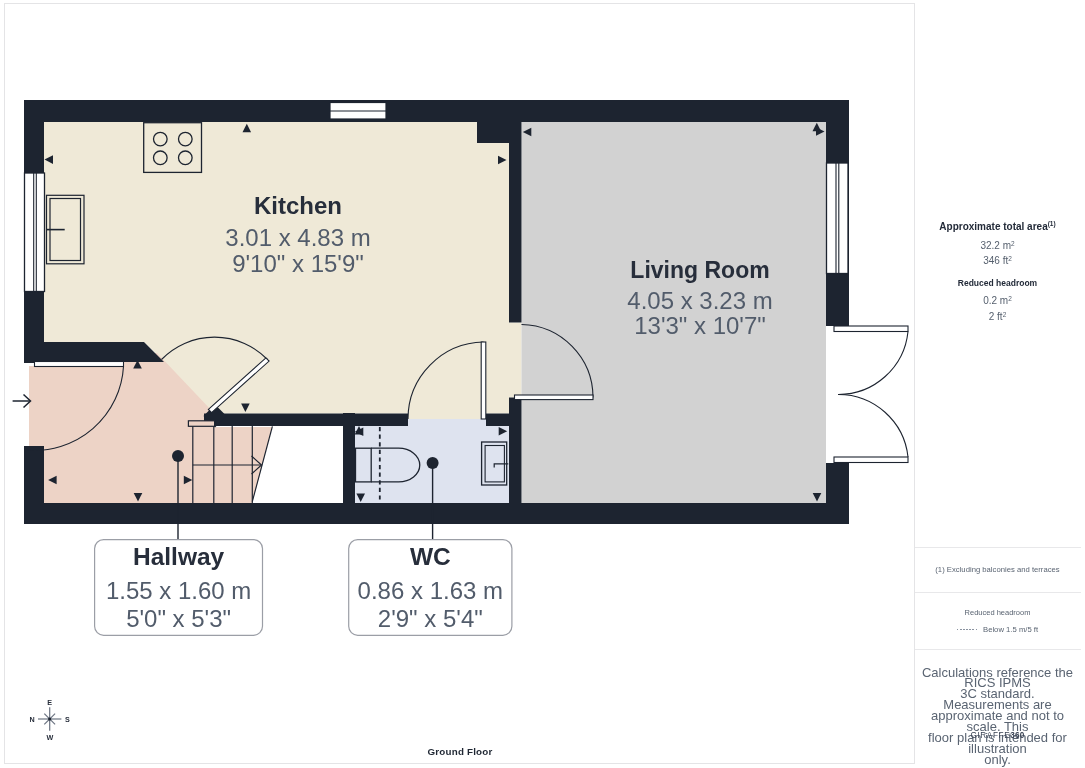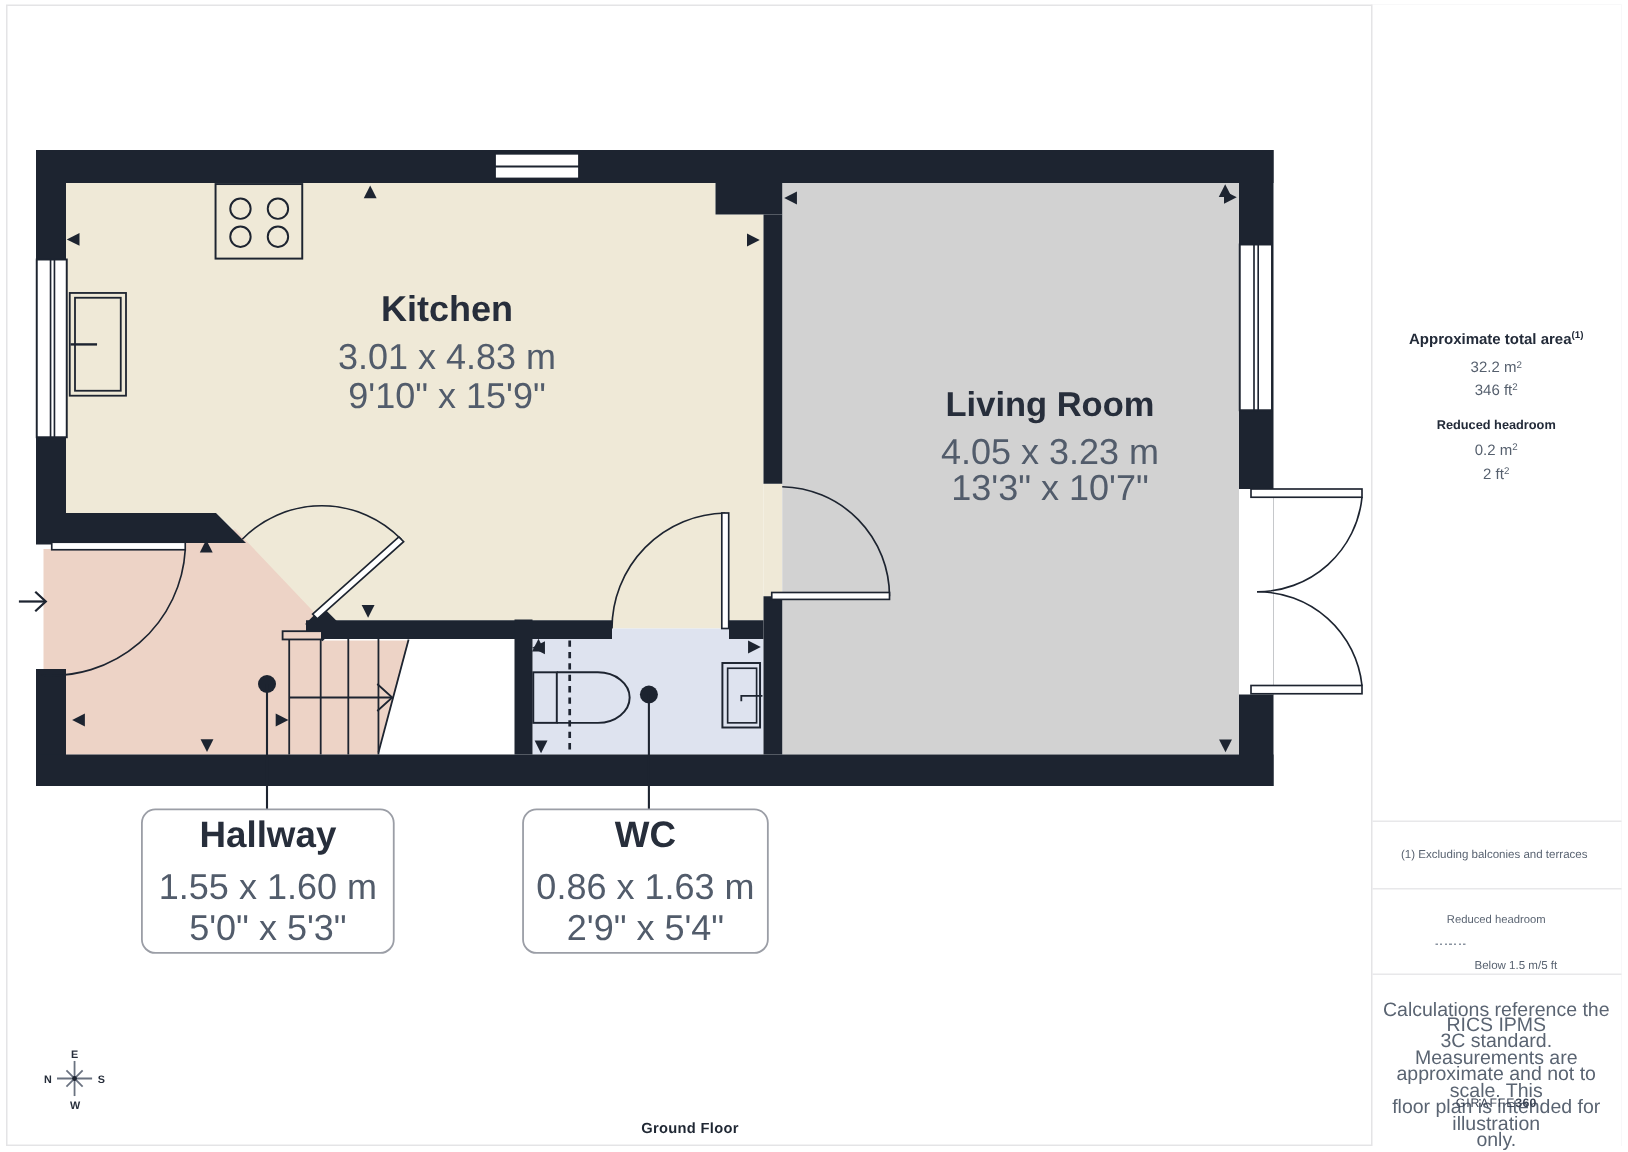--- a/index.html
+++ b/index.html
@@ -238,25 +238,25 @@
 
 <div class="abs" style="left:914px;top:216.5px;width:167px;text-align:center;color:#232b39;font-weight:700;font-size:10px;line-height:13px;">Approximate total area<span style="font-size:6.5px;vertical-align:4px;">(1)</span></div>
 <div class="abs" style="left:914px;top:237px;width:167px;text-align:center;color:#555f6d;font-size:10px;line-height:13px;">32.2 m<span style="font-size:6.5px;vertical-align:3px;">2</span></div>
 <div class="abs" style="left:914px;top:252px;width:167px;text-align:center;color:#555f6d;font-size:10px;line-height:13px;">346 ft<span style="font-size:6.5px;vertical-align:3px;">2</span></div>
 <div class="abs" style="left:914px;top:277px;width:167px;text-align:center;color:#232b39;font-weight:700;font-size:8.5px;line-height:13px;">Reduced headroom</div>
 <div class="abs" style="left:914px;top:292px;width:167px;text-align:center;color:#555f6d;font-size:10px;line-height:13px;">0.2 m<span style="font-size:6.5px;vertical-align:3px;">2</span></div>
 <div class="abs" style="left:914px;top:307.5px;width:167px;text-align:center;color:#555f6d;font-size:10px;line-height:13px;">2 ft<span style="font-size:6.5px;vertical-align:3px;">2</span></div>
 
 <div class="abs" style="left:915px;top:547px;width:166px;height:1px;background:#e8e8ea;"></div>
 
-<div class="abs" style="left:914px;top:565px;width:167px;text-align:left;color:#5a6472;font-size:7.7px;line-height:10px;padding-left:20px;">(1) Excluding balconies and terraces</div>
+<div class="abs" style="left:914px;top:565px;width:167px;text-align:center;color:#5a6472;font-size:7.7px;line-height:10px;">(1) Excluding balconies and terraces</div>
 
 <div class="abs" style="left:915px;top:591.5px;width:166px;height:1px;background:#e8e8ea;"></div>
 
 <div class="abs" style="left:914px;top:607.5px;width:167px;text-align:center;color:#5a6472;font-size:7.5px;line-height:10px;">Reduced headroom</div>
 <div class="abs" style="left:957px;top:629px;width:20px;height:1.3px;background:repeating-linear-gradient(90deg,#8a93a0 0 1.5px,transparent 1.5px 3.1px);"></div>
-<div class="abs" style="left:983px;top:624.8px;color:#5a6472;font-size:7.7px;line-height:10px;margin-top:14px;">Below 1.5 m/5 ft</div>
+<div class="abs" style="left:983px;top:624.8px;color:#5a6472;font-size:7.7px;line-height:10px;">Below 1.5 m/5 ft</div>
 
 <div class="abs" style="left:915px;top:649px;width:166px;height:1px;background:#e8e8ea;"></div>
 
 <div class="abs" style="left:916px;top:667.5px;width:163px;text-align:center;color:#5a6472;font-size:13px;line-height:10.9px;">Calculations reference the RICS IPMS<br>3C standard. Measurements are<br>approximate and not to scale. This<br>floor plan is intended for illustration<br>only.</div>
 
 <div class="abs" style="left:914px;top:730px;width:167px;text-align:center;color:#3a4354;font-size:8.2px;line-height:11px;"><span style="letter-spacing:0.6px;text-align:right;">GIRAFFE</span><b style="letter-spacing:0.2px;">360</b></div>
 
 </body></html>

